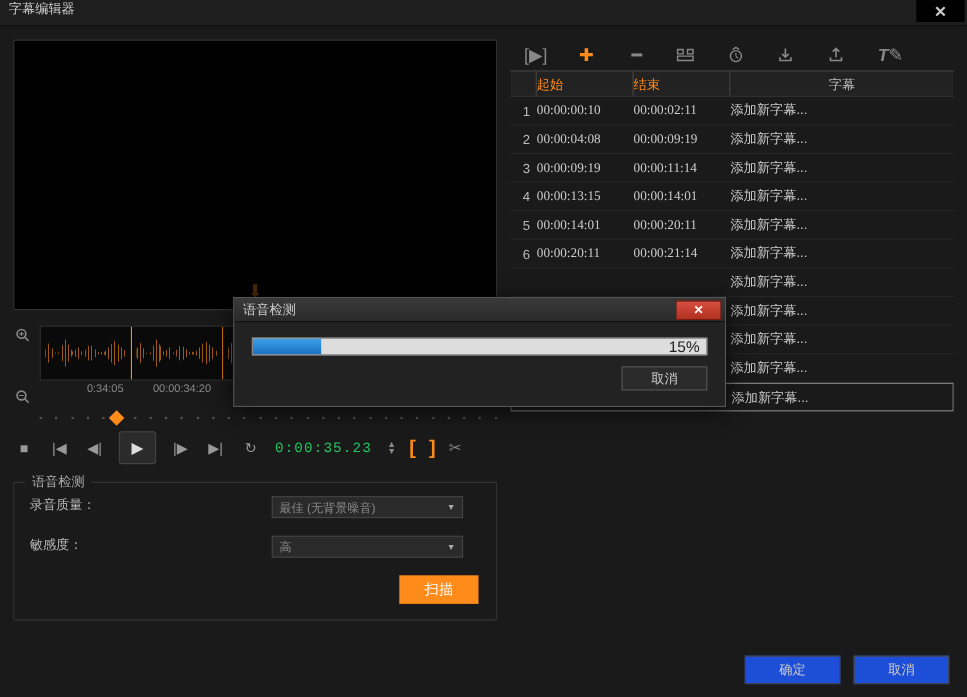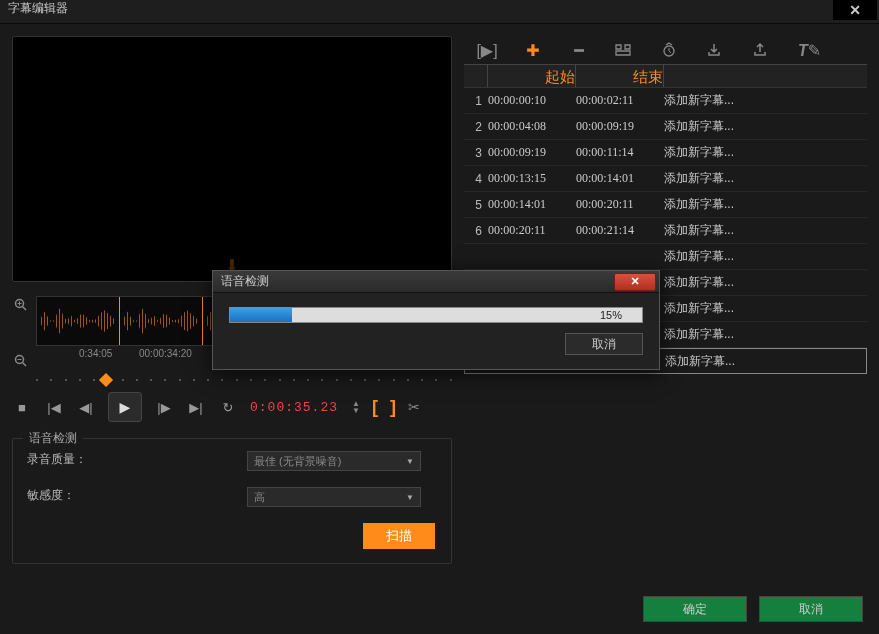--- a/index.html
+++ b/index.html
@@ -26,21 +26,21 @@
 .timeruler span { min-width: 56px; padding-left: 19px; }
 
 .slider-track { height: 8px; margin: 6px 0 8px 24px; position: relative; }
 .slider-dots { display: flex; justify-content: space-between; position: absolute; left: 0; right: 0; top: 3px; }
 .slider-dots i { width: 2px; height: 2px; background: #555; display: block; }
 .slider-thumb { position: absolute; left: 65px; top: -1px; width: 10px; height: 10px; background: #ff8c1a; transform: rotate(45deg); }
 
 .transport { display: flex; align-items: center; gap: 12px; margin-left: 0; }
 .t-btn { width: 20px; height: 20px; color: #999; display: flex; align-items: center; justify-content: center; cursor: pointer; font-size: 13px; }
 .t-play { width: 34px; height: 30px; background: #2b2b2b; border: 1px solid #444; border-radius: 3px; color: #ddd; font-size: 14px; }
-.timecode { font-family: "Courier New", monospace; font-size: 13px; color: #ef4444; letter-spacing: 1px; }
+.timecode { font-family: "Courier New", monospace; font-size: 13px; color: #22c55e; letter-spacing: 1px; }
 .timecode-spin { color: #888; font-size: 8px; line-height: 7px; margin-left: 2px; }
 .bracket { color: #ff8c1a; font-size: 18px; font-weight: bold; }
 .scissors { color: #888; font-size: 14px; }
 
 
 .voicedetect { margin-top: 16px; border: 1px solid #333; border-radius: 2px; padding: 12px 14px 14px 14px; position: relative; }
 .voicedetect-legend { position: absolute; top: -9px; left: 10px; background: #1a1a1a; padding: 0 6px; font-size: 12px; color: #aaa; }
 .vd-row { display: flex; margin-bottom: 16px; }
 .vd-label { width: 90px; color: #bbb; }
 .vd-select { flex: 1; max-width: 174px; height: 20px; background: #2a2a2a; border: 1px solid #444; color: #888; font-size: 11px; padding: 0 6px; display: flex; align-items: center; justify-content: space-between; margin-left: 130px; gap: 44px; }
@@ -48,42 +48,42 @@
 .scan-btn { width: 72px; height: 26px; background: #ff8c1a; color: #fff; display: flex; align-items: center; justify-content: center; margin-left: auto; margin-right: 2px; cursor: pointer; font-size: 13px; }
 
 
 .right-panel { flex: 1; display: flex; flex-direction: column; }
 .toolbar { height: 28px; display: flex; align-items: center; gap: 24px; padding: 0 12px; }
 .tb-btn { color: #888; font-size: 16px; cursor: pointer; width: 22px; text-align: center; }
 .tb-btn.active { color: #ff8c1a; }
 
 .grid-header { display: flex; height: 24px; border-top: 1px solid #444; border-bottom: 1px solid #333; background: #222; }
 .gh-num { width: 24px; border-right: 1px solid #444; }
-.gh-col { flex: 0 0 88px; text-align: right; line-height: 24px; color: #ff8c1a; border-right: 1px solid #444; font-size: 15px; }
+.gh-col { flex: 0 0 88px; text-align: left; line-height: 24px; color: #ff8c1a; border-right: 1px solid #444; font-size: 12px; }
 .gh-sub { flex: 1; text-align: center; line-height: 24px; color: #bbb; }
 
 .grid-body { flex: 1; overflow: hidden; }
 .grid-row { display: flex; height: 26px; align-items: center; border-bottom: 1px solid #262626; font-size: 12px; padding-left: 4px; }
 .grid-row.highlighted { border: 1px solid #888; height: 26px; }
 .gr-num { width: 20px; text-align: right; color: #bbb; padding-right: 6px; }
 .gr-time { width: 88px; font-family: Liberation Serif, serif; color: #ccc; font-size: 12px; }
 .gr-text { flex: 1; color: #ccc; }
 
 
 .footer { position: absolute; bottom: 12px; right: 16px; display: flex; gap: 12px; }
-.footer-btn { width: 104px; height: 26px; background: #15803d; border: 1px solid #444; color: #ccc; display: flex; align-items: center; justify-content: center; cursor: pointer; font-size: 12px; }
+.footer-btn { width: 87px; height: 26px; background: #1d4ed8; border: 1px solid #444; color: #ccc; display: flex; align-items: center; justify-content: center; cursor: pointer; font-size: 12px; }
 
 
 .dialog { position: absolute; left: 212px; top: 270px; width: 448px; height: 100px; background: #222; border: 1px solid #555; box-shadow: 0 4px 20px rgba(0,0,0,0.7); }
 .dialog-titlebar { height: 22px; background: linear-gradient(#3a3a3a, #2a2a2a); display: flex; align-items: center; justify-content: space-between; padding-left: 8px; font-size: 12px; color: #ccc; border-bottom: 1px solid #111; }
 .dialog-close { width: 42px; height: 18px; background: linear-gradient(#d95040, #b03020); border: 1px solid #7a1a10; border-radius: 2px; color: #fff; font-size: 11px; display: flex; align-items: center; justify-content: center; margin-right: 3px; cursor: pointer; font-weight: bold; }
 .dialog-body { padding: 14px 16px 10px 16px; }
 .progress-outer { height: 16px; background: #ddd; border: 1px solid #888; position: relative; display: flex; align-items: center; }
 .progress-inner { height: 100%; background: linear-gradient(#3aa0e8, #1a70c0); width: 15%; }
-.progress-text { position: absolute; right: 20px; font-size: 11px; color: #222; }
+.progress-text { position: absolute; right: 6px; font-size: 14px; color: #222; }
 .dialog-cancel { width: 78px; height: 22px; background: #2b2b2b; border: 1px solid #555; color: #ccc; display: flex; align-items: center; justify-content: center; margin: 10px 0 0 auto; cursor: pointer; font-size: 12px; }
 
 svg { display: block; }
 </style>
 </head>
 <body>
 
 <div class="titlebar">
   <span>字幕编辑器</span>
   <div class="titlebar-close">✕</div>
@@ -229,20 +229,21 @@
             <path d="M3 10v3h10v-3M8 10V2M5 5l3-3 3 3" fill="none" stroke="#888" stroke-width="1.5"></path>
           </svg>
       </span>
       <span class="tb-btn"><b><i>T</i></b>✎</span>
     </div>
 
     <div class="grid-header">
       <div class="gh-num"></div>
       <div class="gh-col">起始</div>
       <div class="gh-col">结束</div>
+      <div class="gh-sub">字幕</div>
     </div>
 
     <div class="grid-body" id="grid-body">
         <div class="grid-row">
           <span class="gr-num">1</span>
           <span class="gr-time">00:00:00:10</span>
           <span class="gr-time">00:00:02:11</span>
           <span class="gr-text">添加新字幕...</span>
         </div>
         <div class="grid-row">

